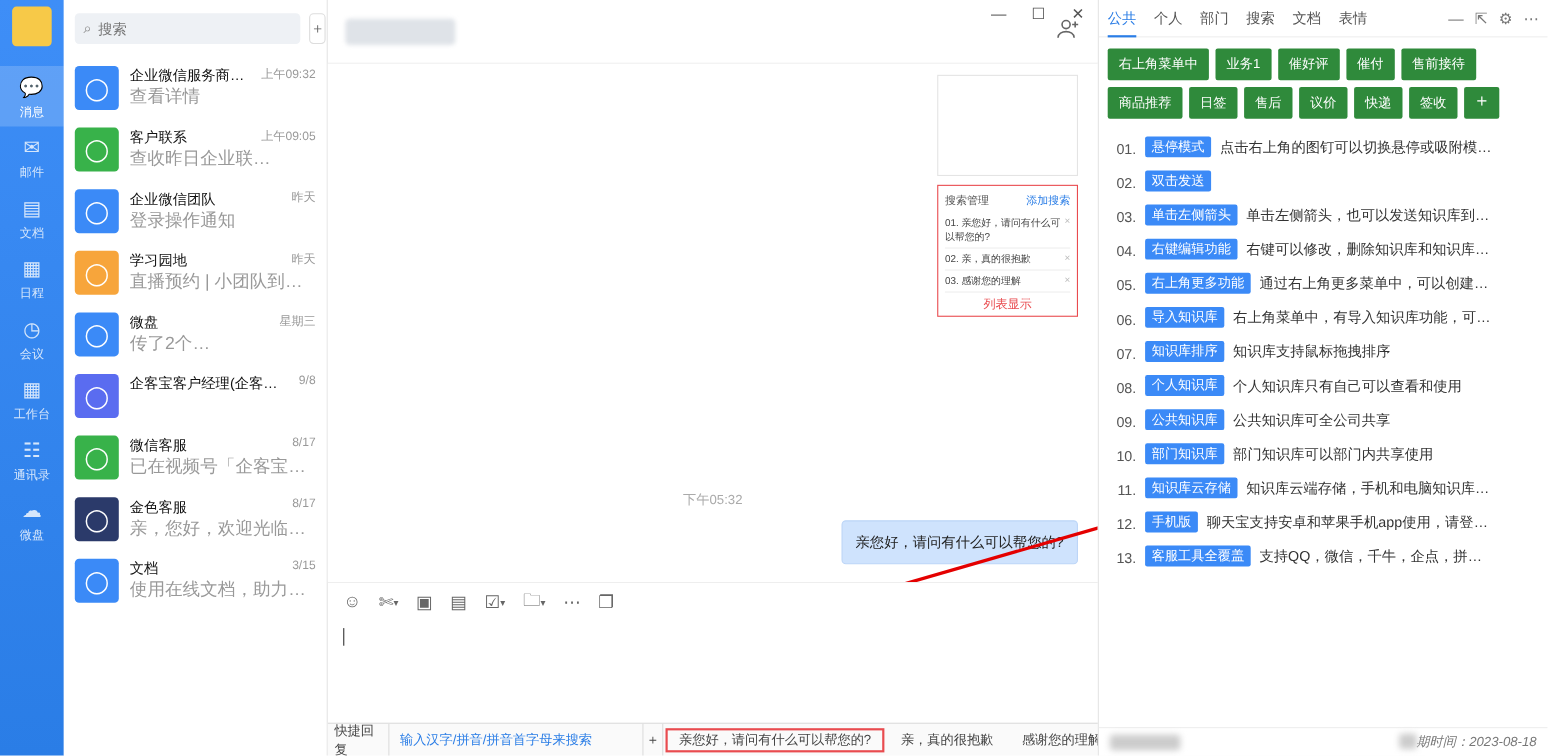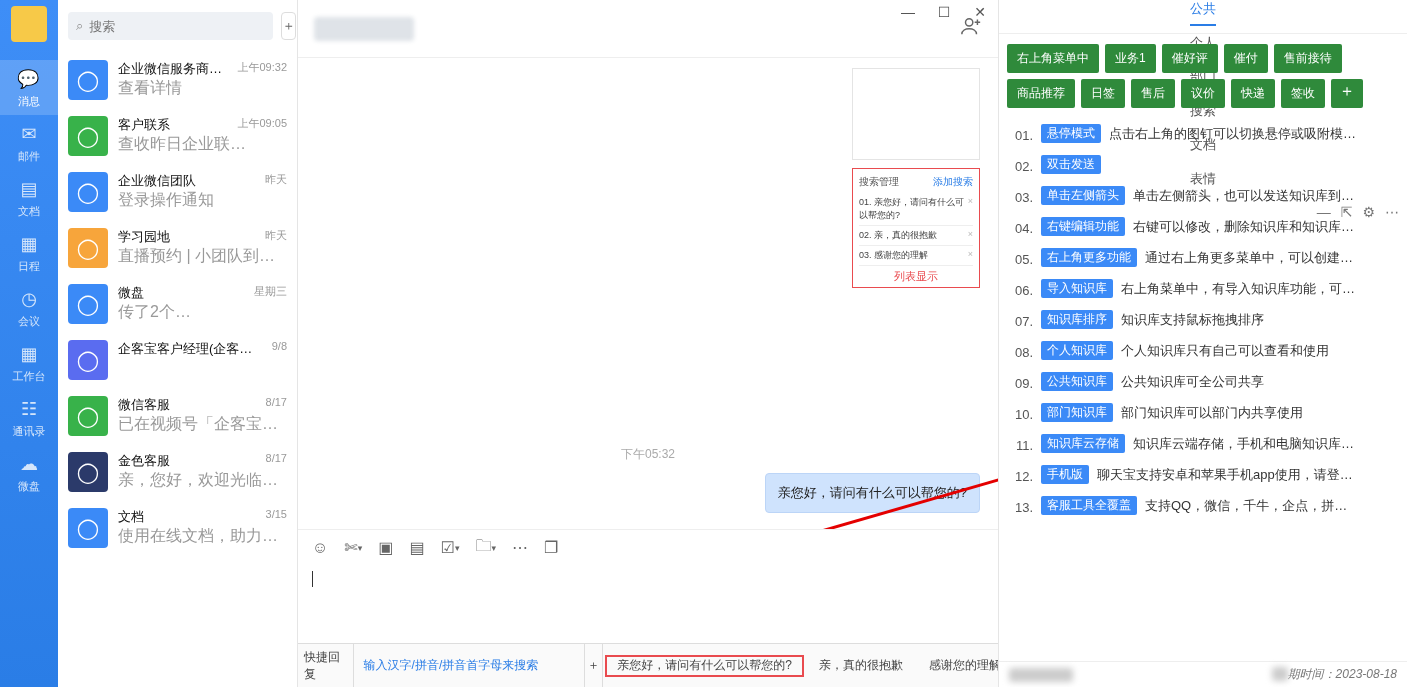--- a/index.html
+++ b/index.html
@@ -46,31 +46,31 @@
 .bubble { position:absolute; right:18px; top:415px; background:#cfe3fd; border:1px solid #bcd5f7; padding:10px 12px; border-radius:4px; font-size:13px; color:#222; }
 
 .toolbar { height:36px; border-top:1px solid #eee; display:flex; align-items:center; gap:16px; padding:0 14px; color:#666; font-size:16px;}
 .toolbar span { cursor:pointer; display:inline-flex; align-items:center;}
 .input-area { height:92px; padding:6px 14px 0; }
 .input-area .caret { border-left:1px solid #333; height:16px; display:inline-block; animation:blink 1s infinite;}
 @keyframes blink { 50% {opacity:0;} }
 .send-row { height:30px; display:flex; justify-content:flex-end; align-items:center; padding:0 16px; color:#555; font-size:12px;}
 
 
-.quick-bar { position:absolute; bottom:0; left:0; width:998px; height:44px; border-top:1px solid #ddd; background:#fafafa; display:flex; align-items:center; font-size:12px; color:#444;}
+.quick-bar { position:absolute; bottom:0; left:0; width:998px; height:30px; border-top:1px solid #ddd; background:#fafafa; display:flex; align-items:center; font-size:12px; color:#444;}
 .quick-bar .lbl { padding:0 6px; border-right:1px solid #ddd; height:100%; display:flex; align-items:center;}
 .quick-bar .hint { color:#2a7de6; padding:0 10px; flex:0 0 230px; overflow:hidden; white-space:nowrap;}
 .quick-bar .qplus { width:22px; text-align:center; border-left:1px solid #ddd; border-right:1px solid #ddd; height:100%; display:flex; align-items:center; justify-content:center; }
 .qchip { padding:0 10px; height:22px; display:flex; align-items:center; border:1px solid transparent; margin:0 2px; white-space:nowrap;}
 .qchip.hl { border:2px solid #e94b4f; }
 .quick-bar .right { margin-left:auto; display:flex; align-items:center;}
 
 
 .right-panel { width:409px; border-left:1px solid #e5e5e5; display:flex; flex-direction:column; background:#fff; position:relative;}
-.rp-top { display:flex; align-items:center; height:34px; padding:0 8px; border-bottom:1px solid #eee; gap:16px; font-size:13px;flex-direction:column;}
+.rp-top { display:flex; align-items:center; height:34px; padding:0 8px; border-bottom:1px solid #eee; gap:16px; font-size:13px;}
 .rp-top .tab { cursor:pointer; color:#555; }
 .rp-top .tab.active { color:#2a7de6; border-bottom:2px solid #2a7de6; padding-bottom:6px; margin-bottom:-8px;}
 .rp-top .icons { margin-left:auto; display:flex; gap:10px; color:#777; font-size:14px;}
 .tag-row { padding:10px 8px 0; display:flex; flex-wrap:wrap; gap:6px; }
 .tag { background:#2f8a3b; color:#fff; padding:6px 10px; font-size:12px; border-radius:2px; cursor:pointer;}
 .tag.plus { background:#2f8a3b; font-size:16px; padding:2px 8px;}
 .kb-list { padding:10px 10px; overflow:auto; flex:1;}
 .kb-row { display:flex; align-items:flex-end; gap:8px; padding:6px 0; font-size:13px; }
 .kb-num { width:24px; color:#555; text-align:right;}
 .kb-badge { background:#3b8af7; color:#fff; padding:1px 6px; border-radius:2px; font-size:12px; flex:0 0 auto; white-space:nowrap;}

